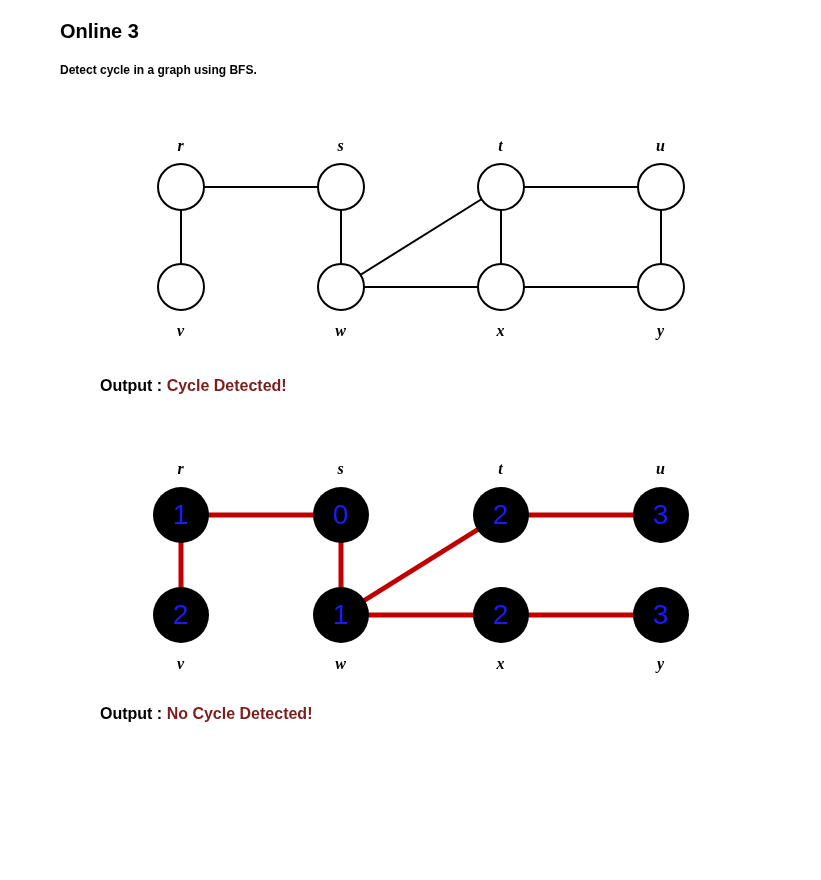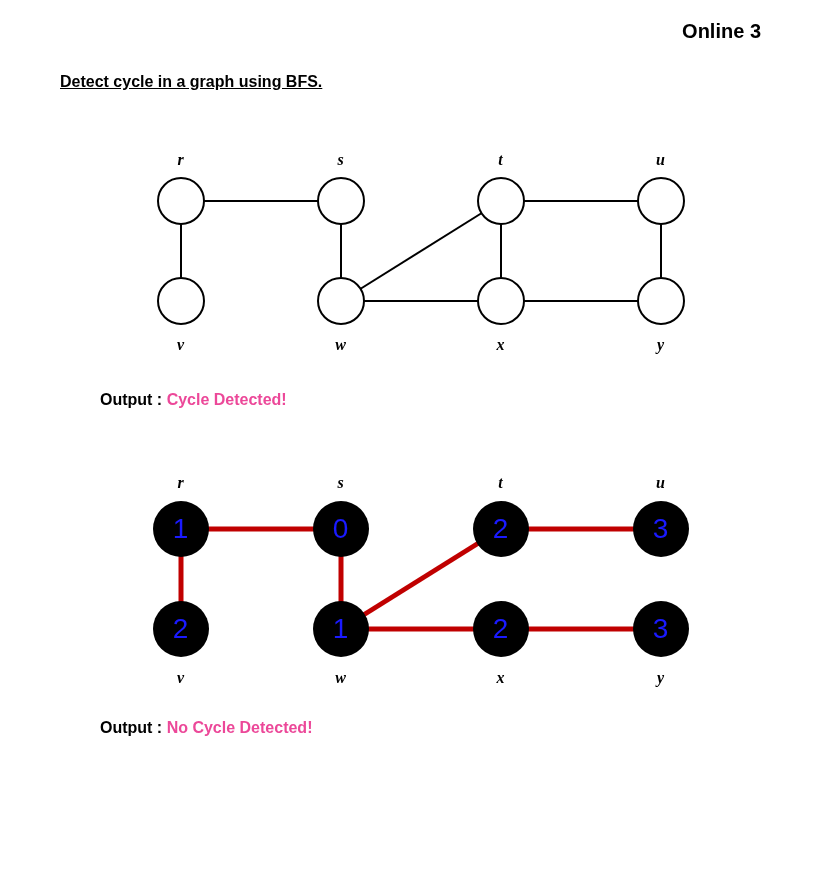--- a/index.html
+++ b/index.html
@@ -3,30 +3,29 @@
 <meta charset="utf-8">
 <style>
   * { box-sizing: border-box; margin: 0; padding: 0; }
   body {
     font-family: Arial, Helvetica, sans-serif;
     background: #fff;
     width: 821px;
     padding: 20px 60px;
   }
   .title {
-    text-align: right;
+    text-align: left;
     font-weight: bold;
     font-size: 20px;
-    margin-bottom: 30px;
+    margin-bottom: 20px;
   }
   .problem {
     font-weight: bold;
-    font-size: 16px;
+    font-size: 12px;
     margin-bottom: 40px;
-    text-decoration: underline;
   }
   .graph-area {
     position: relative;
     width: 600px;
     height: 240px;
     margin: 0 auto 20px auto;
   }
   .node-open {
     position: absolute;
     width: 48px;
@@ -72,21 +71,21 @@
     left: 0; top: 0;
     width: 100%; height: 100%;
     z-index: 0;
   }
   .output-line {
     font-weight: bold;
     font-size: 16px;
     margin: 20px 0 50px 40px;
   }
   .output-value {
-    color: #ec4899;
+    color: #7f1d1d;
     font-weight: bold;
   }
 </style>
 </head>
 <body>
 
 <div class="title">Online 3</div>
 <div class="problem">Detect cycle in a graph using BFS.</div>
 
 <div class="graph-area">

